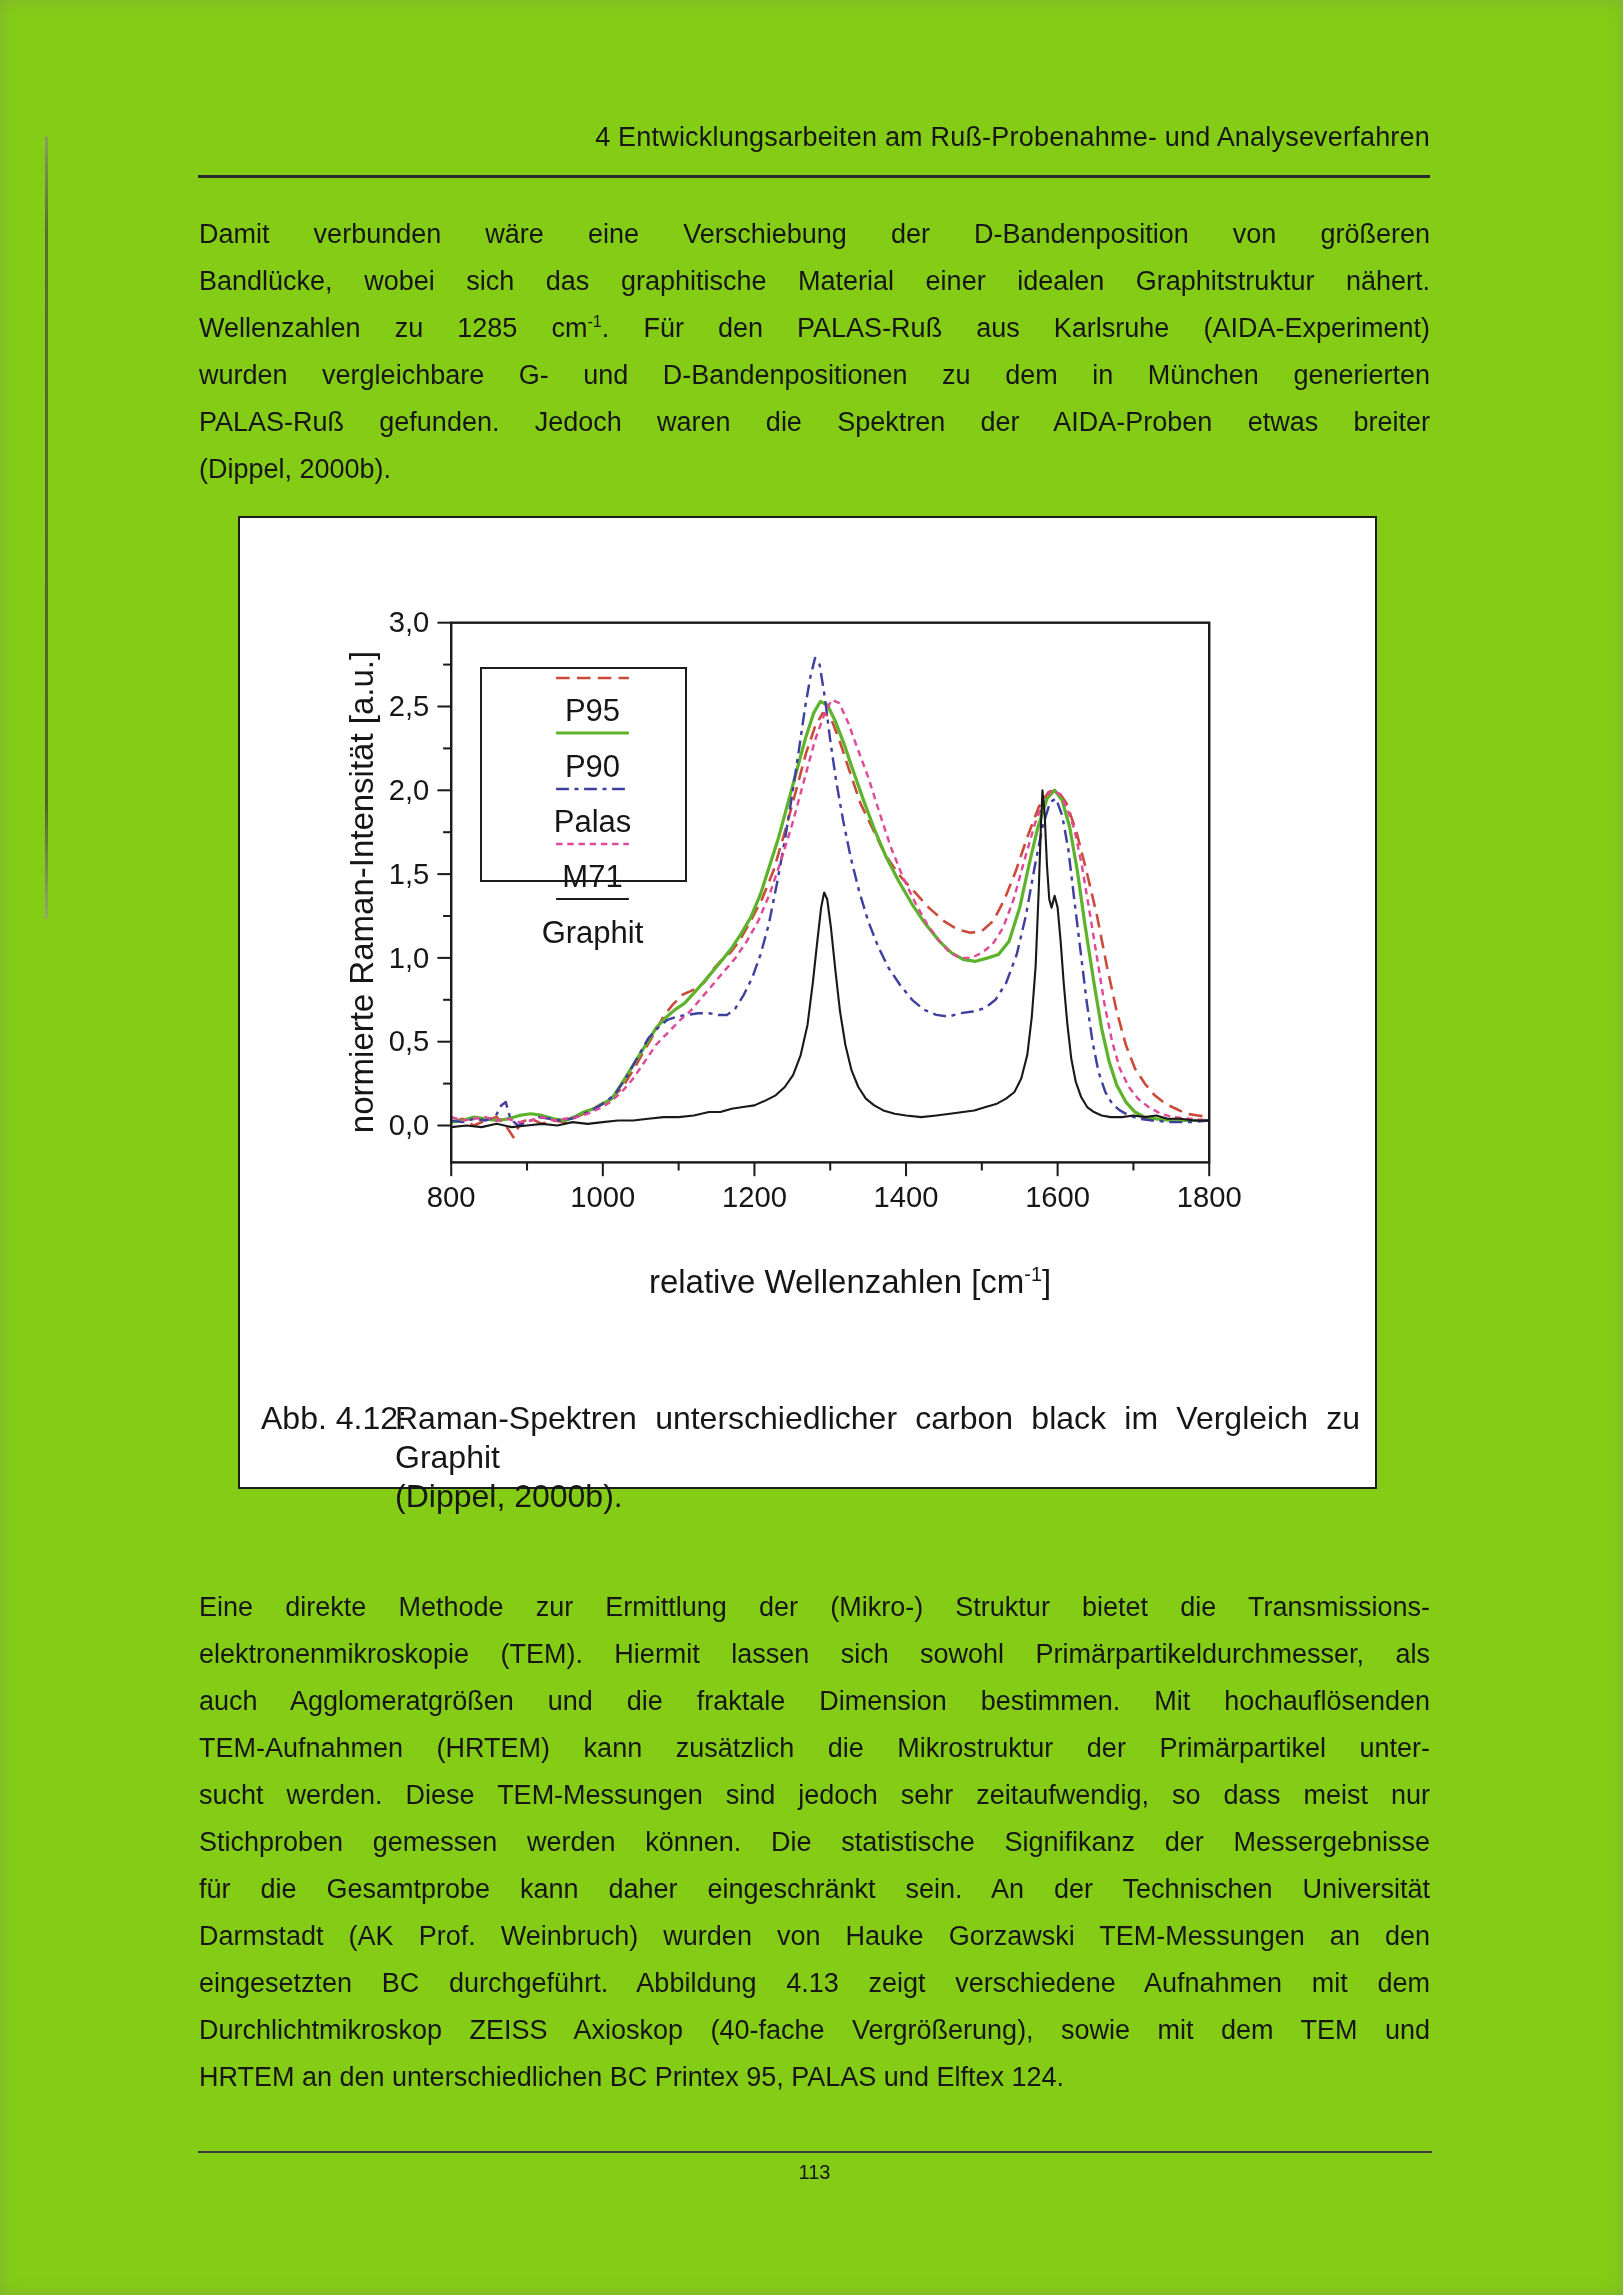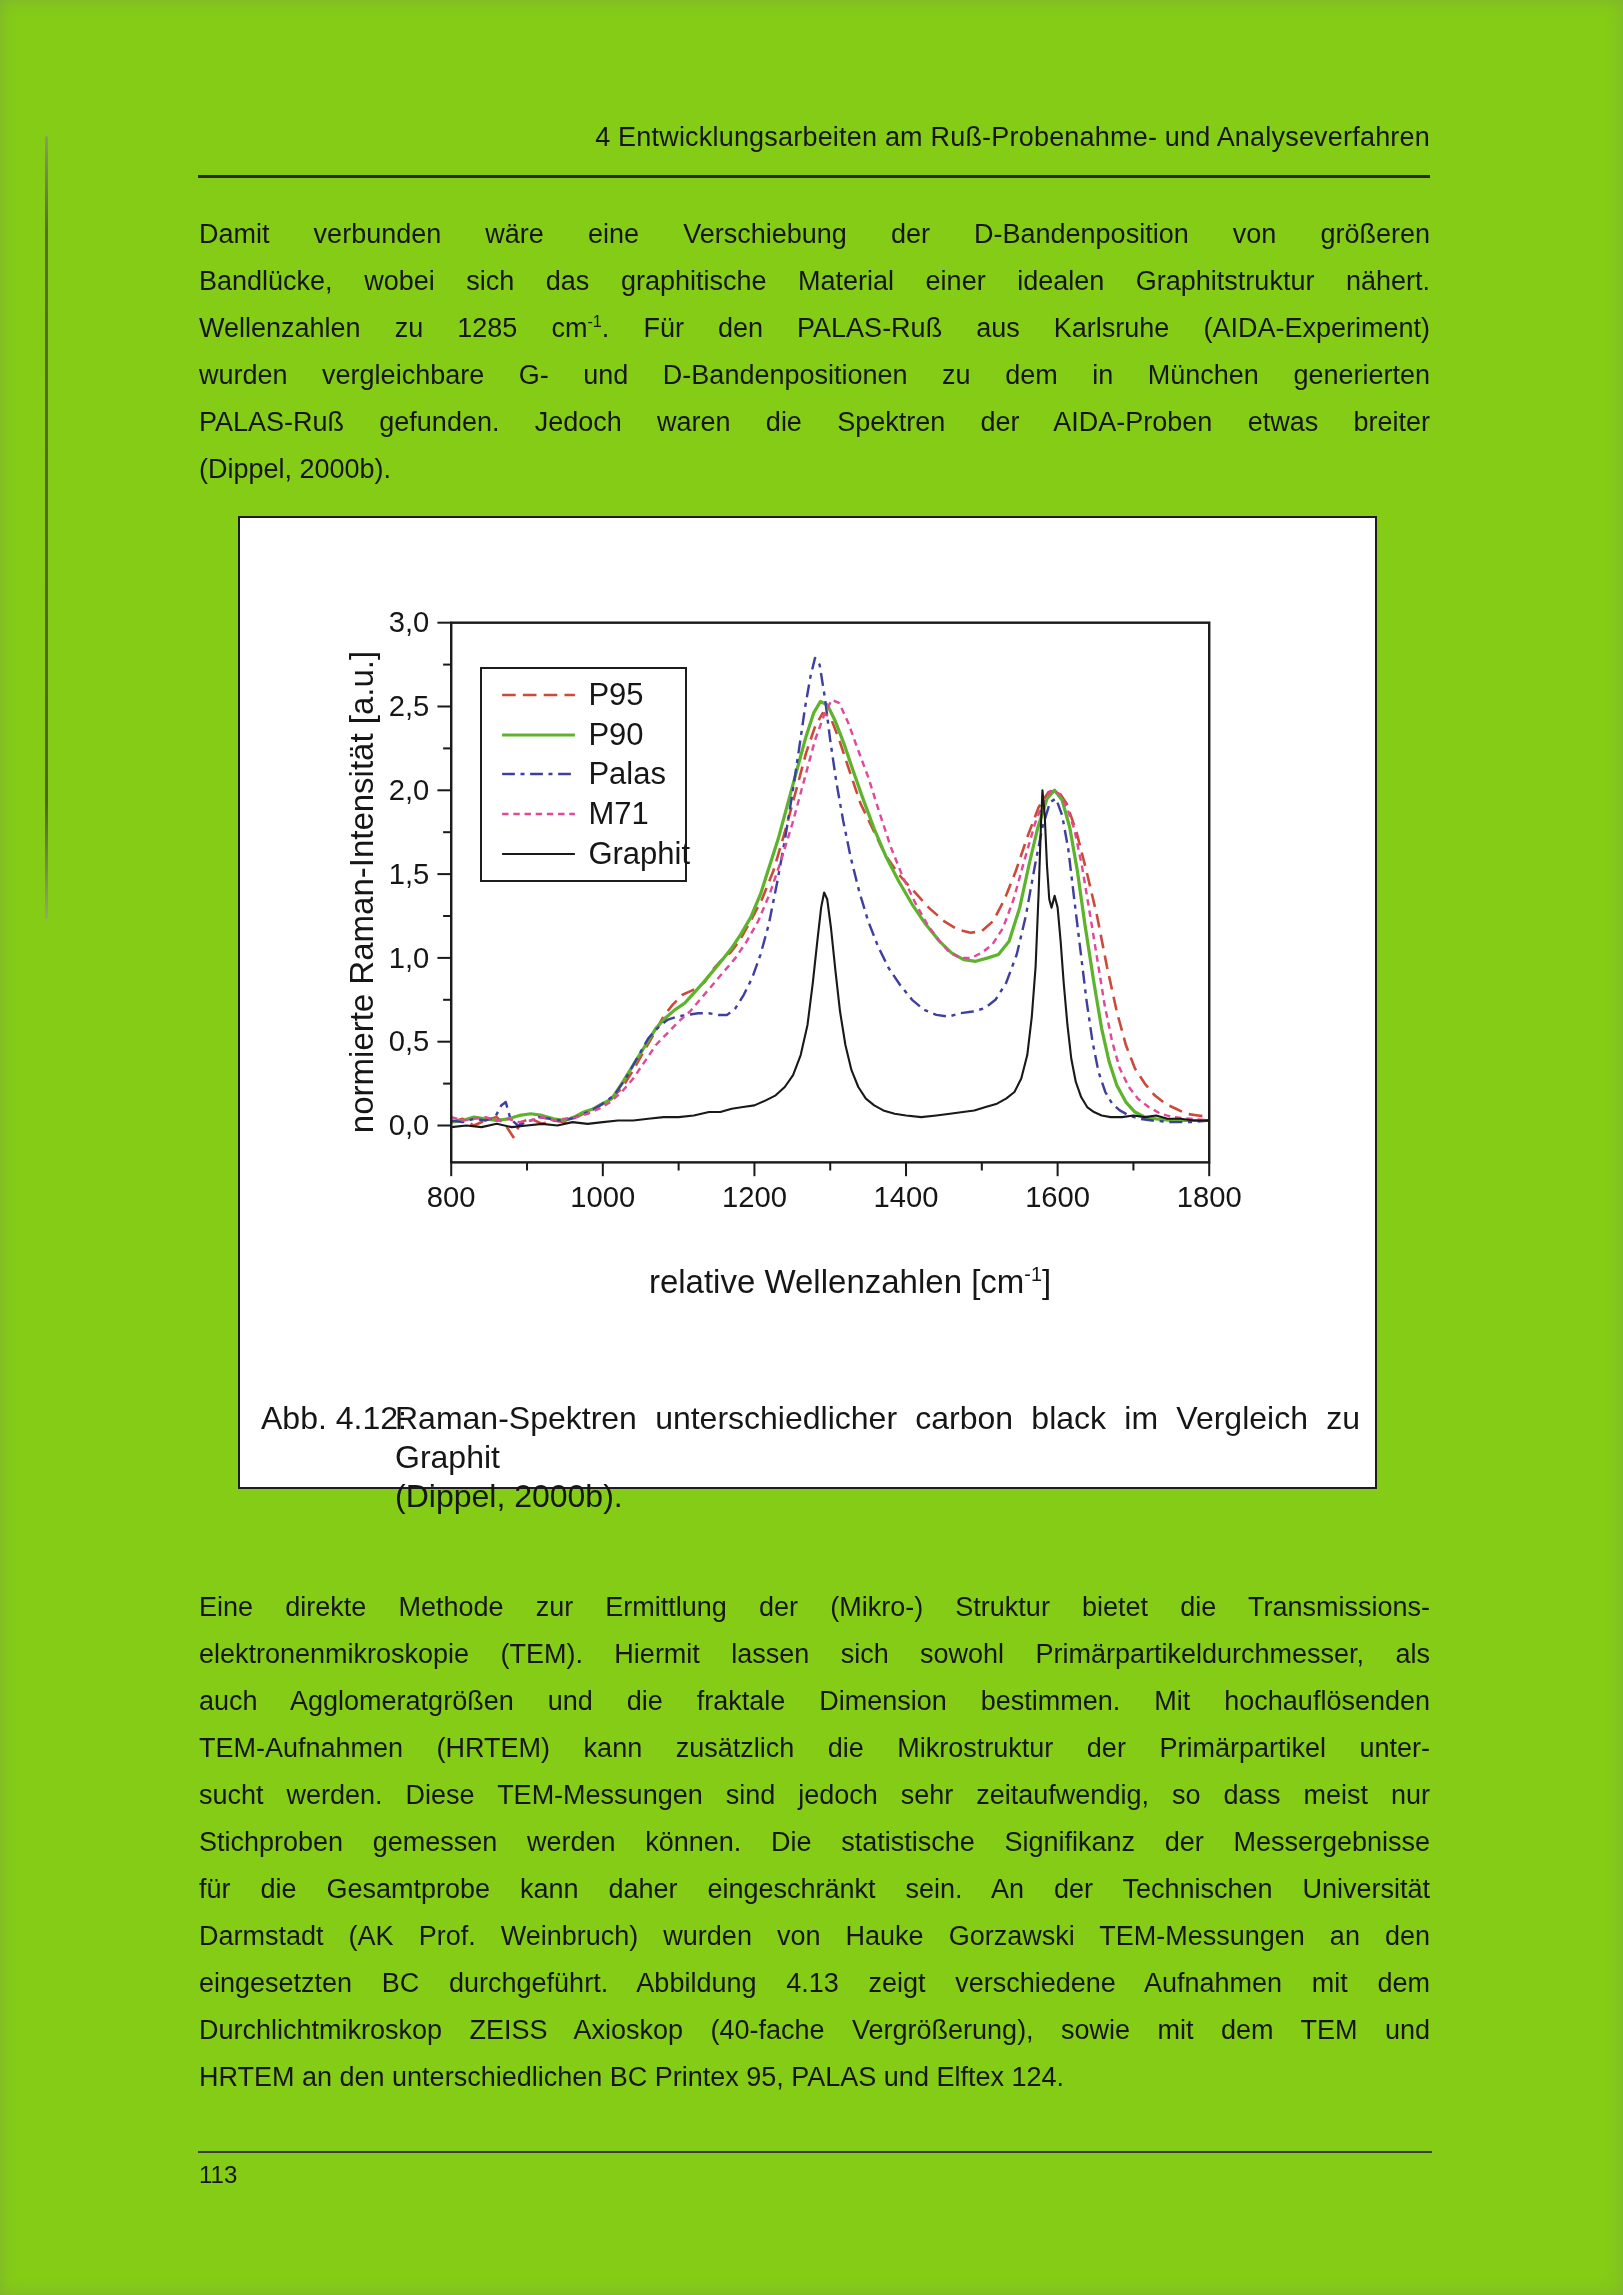--- a/index.html
+++ b/index.html
@@ -24,30 +24,30 @@
   .figure-box{position:absolute;left:238px;top:516px;width:1135px;height:969px;
           border:2.4px solid #1c1c1c;background:#fff;}
   .chart-svg{position:absolute;left:0;top:0;width:1135px;height:969px;}
   .y-title{position:absolute;left:122px;top:374px;transform:translate(-50%,-50%) rotate(-90deg);
           white-space:nowrap;font-size:33px;}
   .x-title{position:absolute;left:610px;top:733px;transform:translateX(-50%);
           white-space:nowrap;font-size:33px;margin-top:12px;}
   .legend-box{position:absolute;left:240px;top:149px;width:207px;height:215px;
           border:2.4px solid #1c1c1c;background:#fff;display:flex;flex-direction:column;
           justify-content:space-evenly;padding:4.9px 0 4.9px 18px;box-sizing:border-box;}
-  .legend-row{display:flex;align-items:center;gap:11.4px;font-size:31px;}
+  .legend-row{display:flex;align-items:center;gap:11.4px;font-size:31px;flex-direction:column;}
   .legend-sample{width:77px;height:8px;flex:0 0 auto;}
   
   .caption-label{position:absolute;left:21px;top:881px;font-size:32px;line-height:39px;}
   .caption-text{position:absolute;left:155px;top:881px;width:965px;font-size:32px;line-height:39px;}
   .caption-text .c1{text-align:justify;text-align-last:justify;}
   .caption-text .c2{text-align:left;}
   
   .footer-rule{position:absolute;left:198px;top:2151px;width:1234px;height:2.4px;background:#3a3a3a;}
-  .page-number{position:absolute;left:199px;top:2161px;width:1231px;text-align:left;font-size:24px;}
+  .page-number{position:absolute;left:199px;top:2161px;width:1231px;text-align:center;font-size:20px;}
 </style>
 </head>
 <body>
 
 <div class="canvas">
 
   <div class="scan-streak"></div>
 
   <div class="header-title">4 Entwicklungsarbeiten am Ruß-Probenahme- und Analyseverfahren</div>
   <div class="header-rule"></div>

